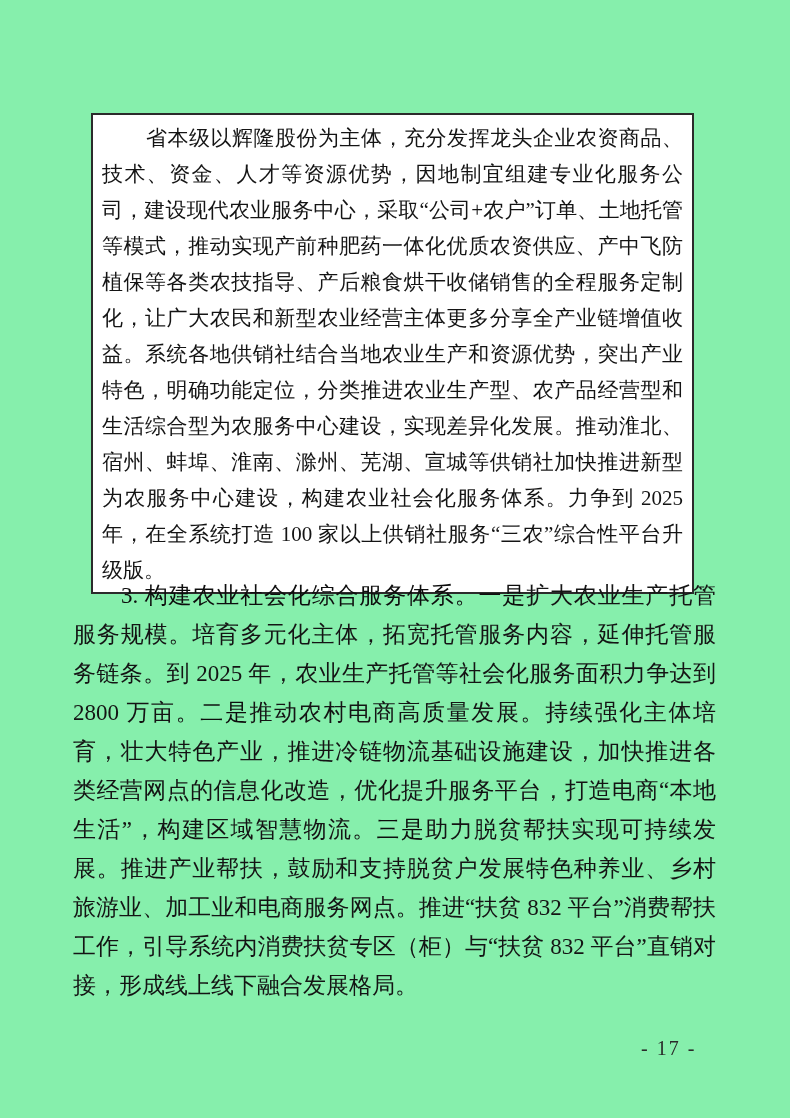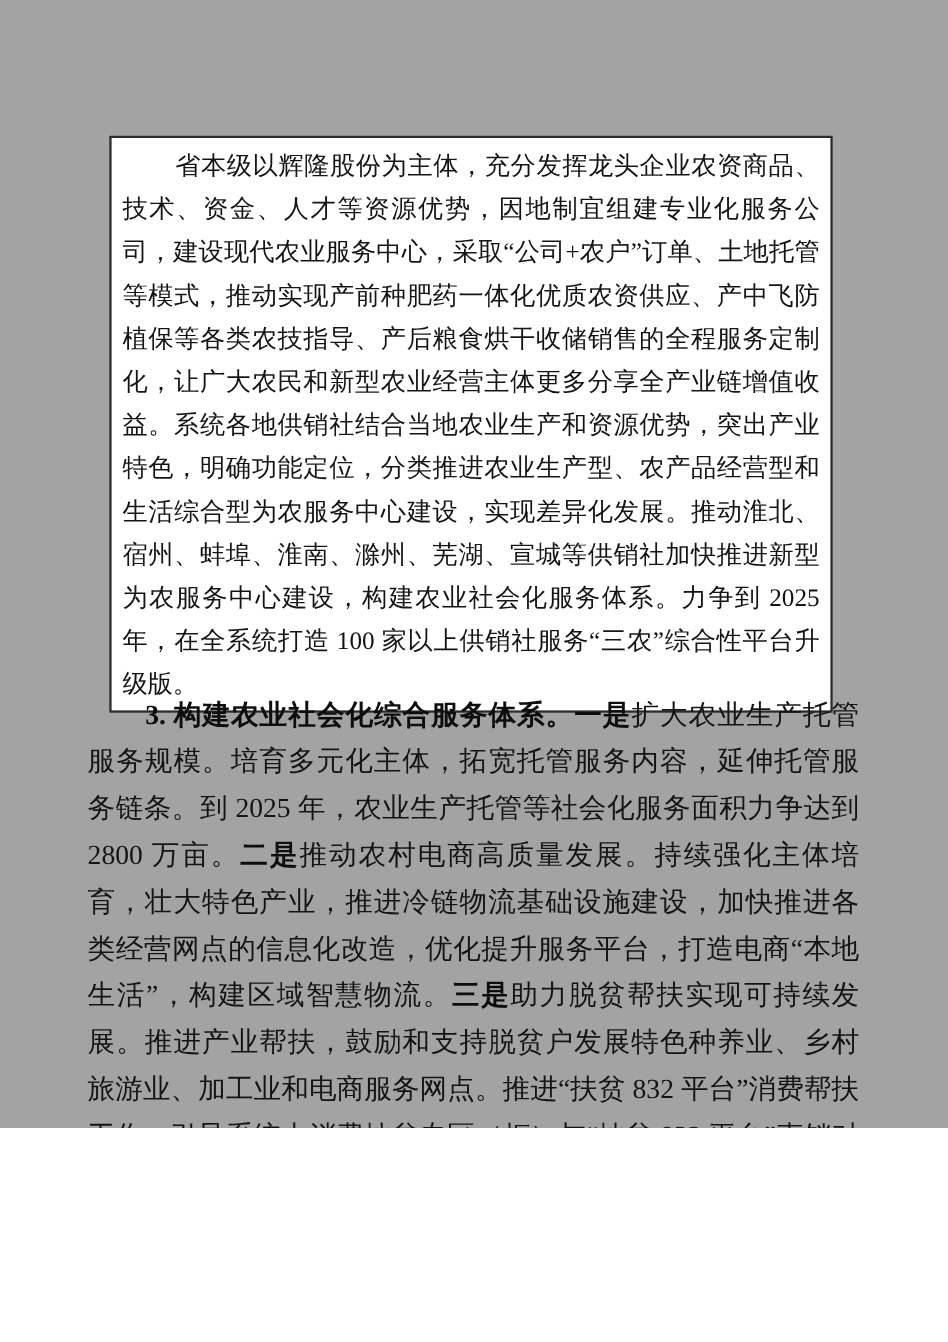--- a/index.html
+++ b/index.html
@@ -3,22 +3,22 @@
 <meta charset="utf-8">
 <style>
   html, body {
     margin: 0;
     padding: 0;
     background: #ffffff;
   }
   .page {
     position: relative;
     width: 790px;
-    height: 940px;
-    background: #a3a3a3;
+    height: 1118px;
+    background: #86efac;
     color: #1a1a1a;
     font-family: "Liberation Serif", serif;
     overflow: hidden;
   }
   .boxed {
     position: absolute;
     left: 91px;
     top: 113px;
     width: 603px;
     min-height: 448px;
@@ -43,21 +43,21 @@
   }
   .body-text {
     margin: 0;
     font-size: 23px;
     line-height: 39px;
     text-align: justify;
     text-indent: 48px;
     color: #141414;
   }
   .hei {
-    font-weight: 700;
+    font-weight: 400;
     color: #0d0d0d;
   }
   .pageno {
     position: absolute;
     top: 1037px;
     left: 641px;
     font-size: 20px;
     letter-spacing: 2px;
     color: #2a2a2a;
     font-family: "Liberation Serif", serif;

